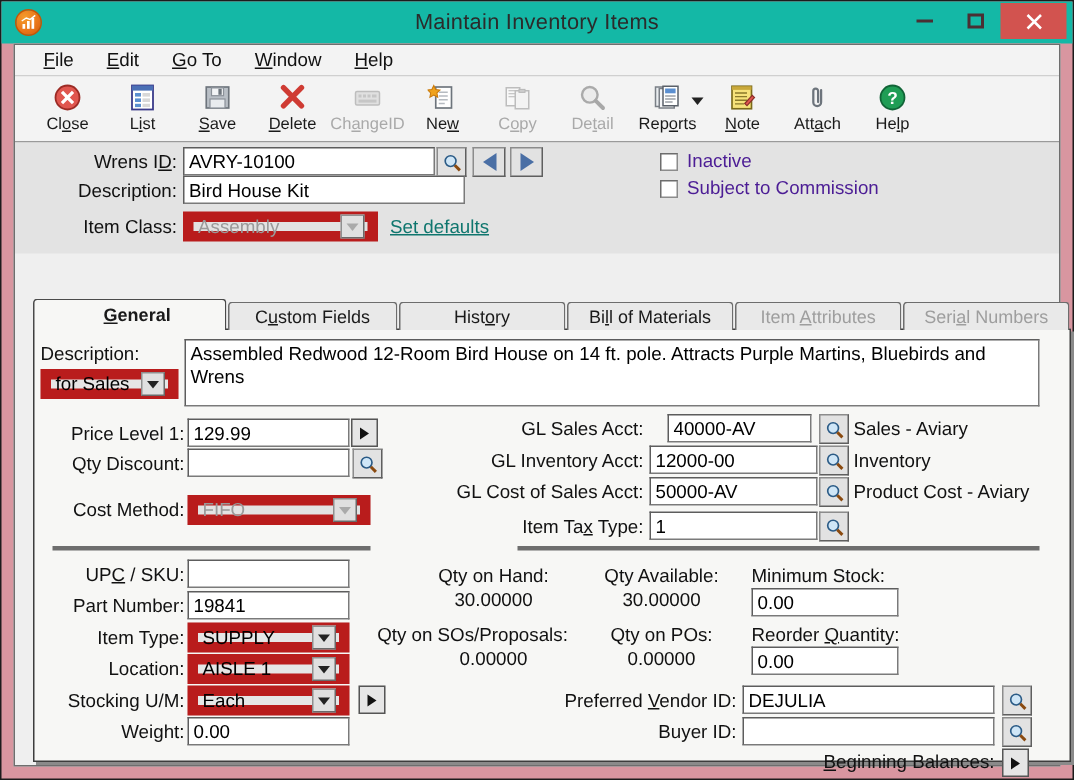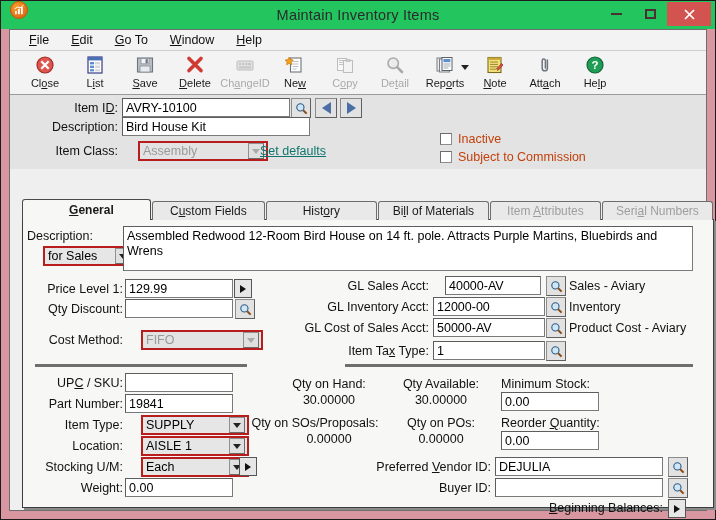--- a/index.html
+++ b/index.html
@@ -15,22 +15,22 @@
   #window {
     position: absolute; left: 0; top: 0;
     width: 716px; height: 520px;
     background: #d896a0;      
     border: 1px solid #1c1c1c;
     display: flex; flex-direction: column;
   }
   #titlebar {
     height: 28px; position: relative;
     flex: 0 0 28px;
-    background: #22c55e;
-    display: flex; align-items: flex-start;
+    background: #14b8a6;
+    display: flex; align-items: center;
   }
   #app-icon {
     width: 18px; height: 18px; margin-left: 9px;
     border-radius: 50%;
     background: radial-gradient(circle at 35% 30%, #f59c2c 0%, #e8741a 60%, #cf5c0c 100%);
     border: 1px solid #c25708;
     display: flex; align-items: center; justify-content: center;
     flex: 0 0 18px;
   }
   #app-icon svg { display: block; }
@@ -124,23 +124,23 @@
     background: #fff; border: 1px solid #7a7a7a;
     border-top-color:#5d5d5d; border-left-color:#5d5d5d;
     font-size: 12.5px; color: #000;
     padding: 1px 0 0 3px;
     line-height: 17px; height: 19px;
     overflow: hidden; white-space: nowrap;
   }
 
   .combo {
     position: absolute; height: 20px;
-    background: #e6e6e6; border: 2px solid #b91c1c;
+    background: #e6e6e6; border: 7px solid #b91c1c;
     display: flex; align-items: center;
-    font-size: 12.5px; color: #000; margin-left: 16px;
+    font-size: 12.5px; color: #000;
   }
   .combo .cv { flex:1 1 auto; padding-left: 3px; white-space: nowrap; overflow: hidden; }
   .combo.disabled { color: #9a9a9a; background:#e3e3e3; }
   .combo .arrow {
     width: 16px; height: 16px; margin-right: 2px;
     background: #e0e0e0; border:1px solid #909090;
     border-right-color:#6a6a6a; border-bottom-color:#6a6a6a;
     display:flex; align-items:center; justify-content:center;
   }
   .combo .arrow i {
@@ -166,22 +166,22 @@
   .navbtn .tri-r { width:0;height:0;border-top:6px solid transparent;border-bottom:6px solid transparent;border-left:9px solid #4a6fa5; }
 
   .smallbtn {
     position: absolute; width: 18px; height: 19px;
     background: #e6e6e6; border: 1px solid #555;
     display:flex; align-items:center; justify-content:center;
   }
   .smallbtn i { width:0;height:0;border-top:4px solid transparent;border-bottom:4px solid transparent;border-left:6px solid #111; display:block; }
 
   .chk {
-    position: absolute; display: flex; align-items: center;
-    font-size: 12.5px; color:#c2410c; white-space: nowrap; margin-top: 32px;
+    position: absolute; display: flex; align-items: flex-end;
+    font-size: 12.5px; color:#4c1d95; white-space: nowrap;
   }
   .chk .box {
     width: 12px; height: 12px; background:#fff;
     border:1px solid #8c8c8c; border-top-color:#6d6d6d; border-left-color:#6d6d6d;
     margin-right: 6px;
   }
   .link {
     position: absolute; font-size: 12.5px;
     color: #0f766e; text-decoration: underline; cursor: default;
   }
@@ -397,21 +397,21 @@
               <circle cx="10" cy="10" r="8" fill="#1f9d55" stroke="#116437" stroke-width="1.2"></circle>
               <text x="10" y="14.4" font-size="11.5" font-family="Liberation Sans, sans-serif" font-weight="bold" fill="#fff" text-anchor="middle">?</text>
             </svg>
           </span>
           <span class="lbl">He<u>l</u>p</span>
         </div>
       </div>
 
     <div id="header-area">
       <div class="lbl-r" style="left:0;top:6px;width:108px;">
-        <span>Item I</span><u>D</u><span>:</span>
+        <span>Wrens I</span><u>D</u><span>:</span>
       </div>
       <div class="txt" style="left:112px;top:3px;width:168px;">AVRY-10100</div>
       <div class="mag" style="left:281px;top:3px;">
         <svg width="13" height="13" viewBox="0 0 13 13">
           <circle cx="5.4" cy="5.4" r="3.6" fill="#cfe6f7" stroke="#2b5b86" stroke-width="1.1"></circle>
           <path d="M8.2 8.2 L11.6 11.6" stroke="#8a4a10" stroke-width="2" fill="none"></path>
         </svg>
       </div>
       <div class="navbtn" style="left:305px;top:3px;">
           <span class="tri-l"></span>

